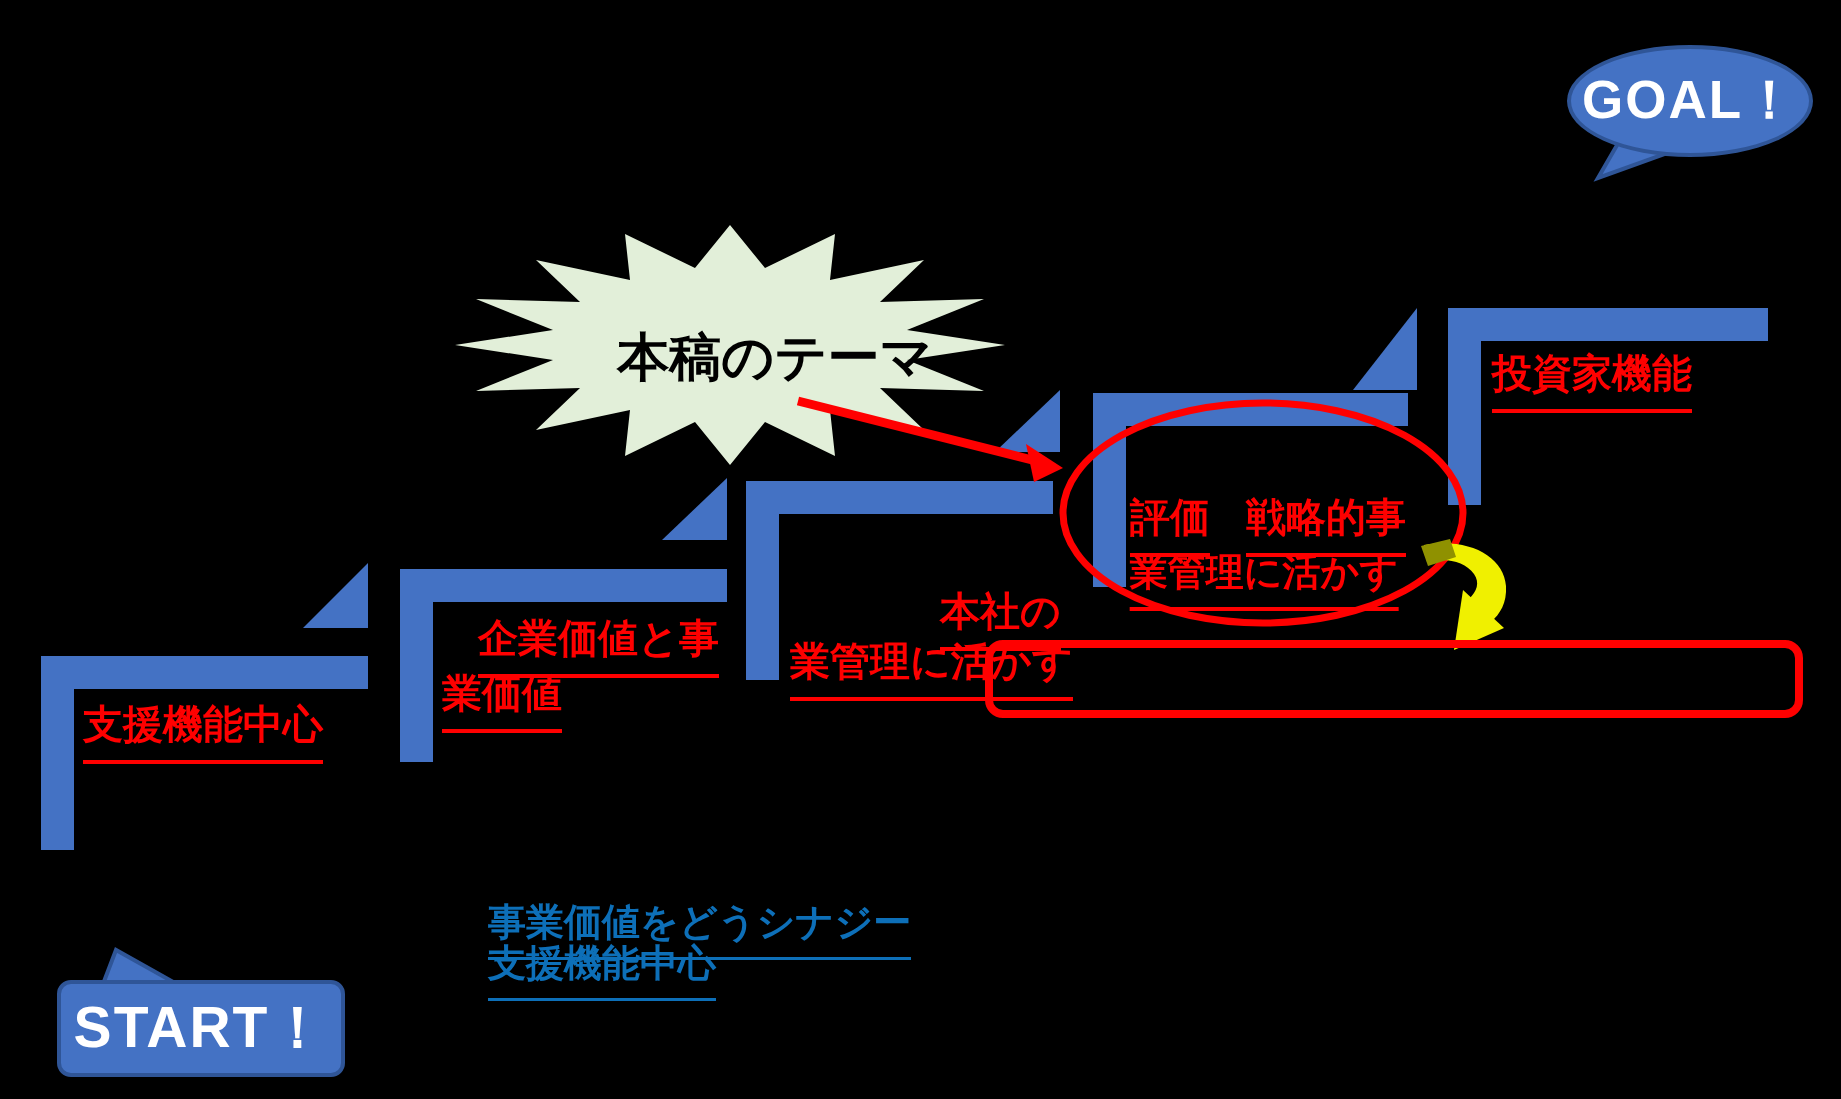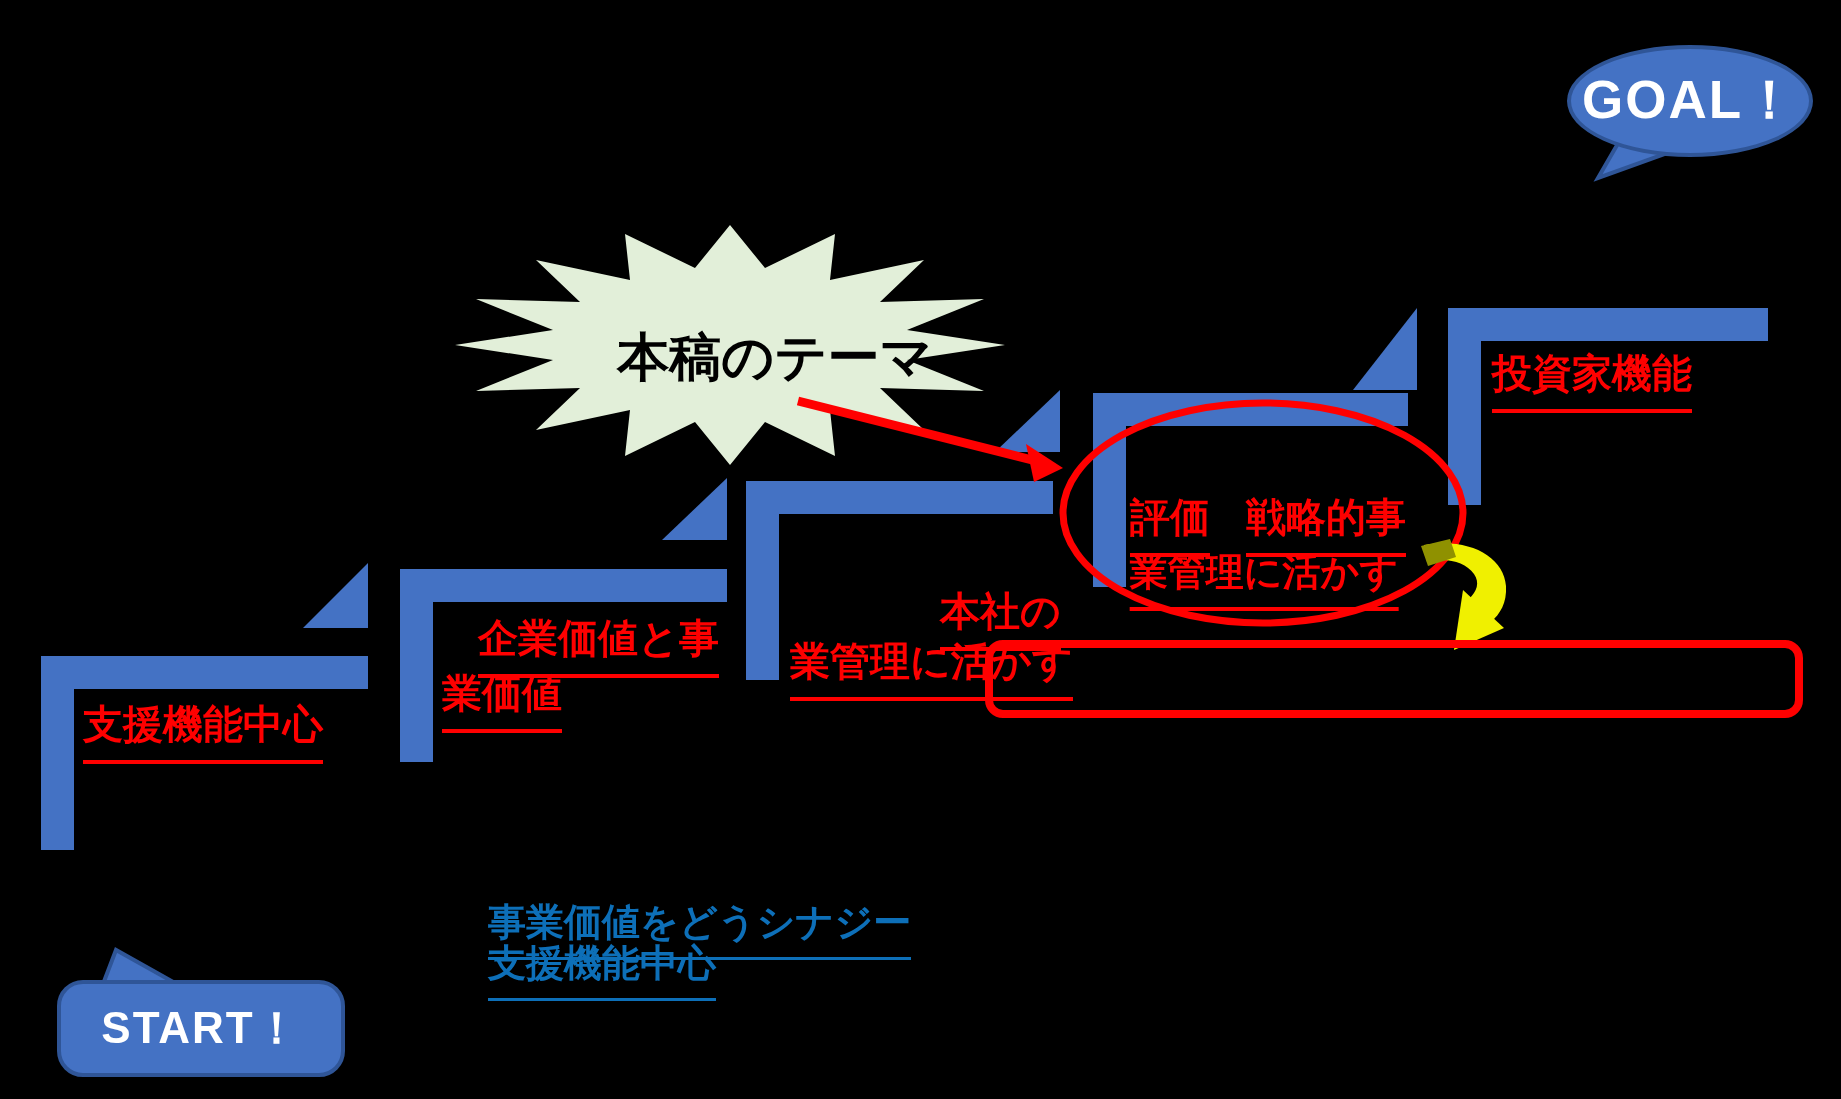--- a/index.html
+++ b/index.html
@@ -19,21 +19,21 @@
   .sz38{font-size:38px;}
   .center{transform:translateX(-50%);}
   .spacer{display:inline-block;width:36px;}
   .bluenote{color:#0D6FB8;}
   .bubble{
     position:absolute;display:flex;align-items:center;justify-content:center;
     background:#4472C4;border:4px solid #2F5597;box-sizing:border-box;
     color:#fff;font-weight:bold;letter-spacing:2px;
   }
   .goal{left:1567px;top:45px;width:246px;height:112px;border-radius:50%;font-size:53px;}
-  .start{left:57px;top:980px;width:288px;height:97px;border-radius:26px;font-size:44px;}
+  .start{left:57px;top:980px;width:288px;height:97px;border-radius:14px;font-size:57px;}
   .redbox{
     position:absolute;left:985px;top:640px;width:818px;height:78px;
     border:8px solid #FF0000;border-radius:18px;box-sizing:border-box;background:transparent;
   }
   .burst-label{font-size:52px;color:#000;margin-left:12px;}
 </style>
 </head>
 <body>
 
 <div class="canvas">

